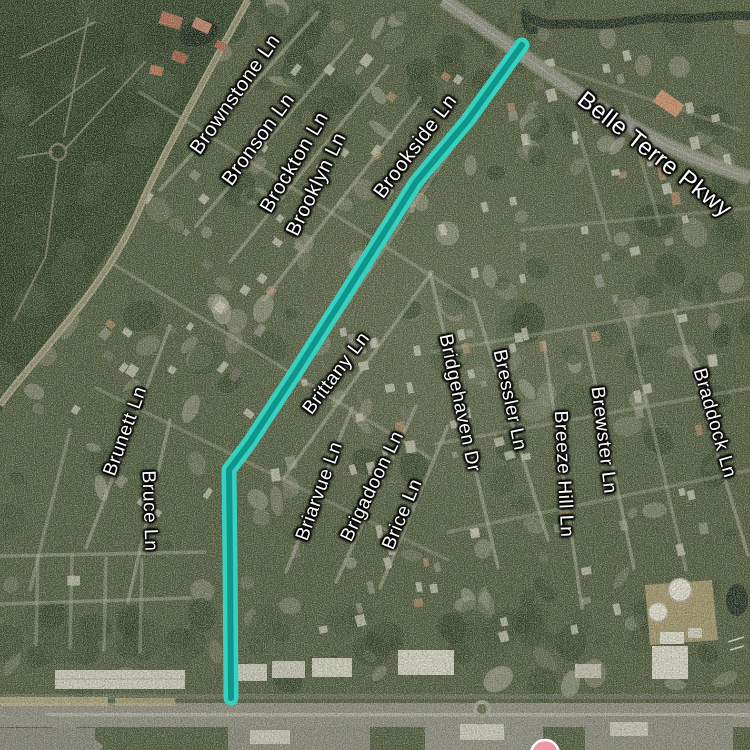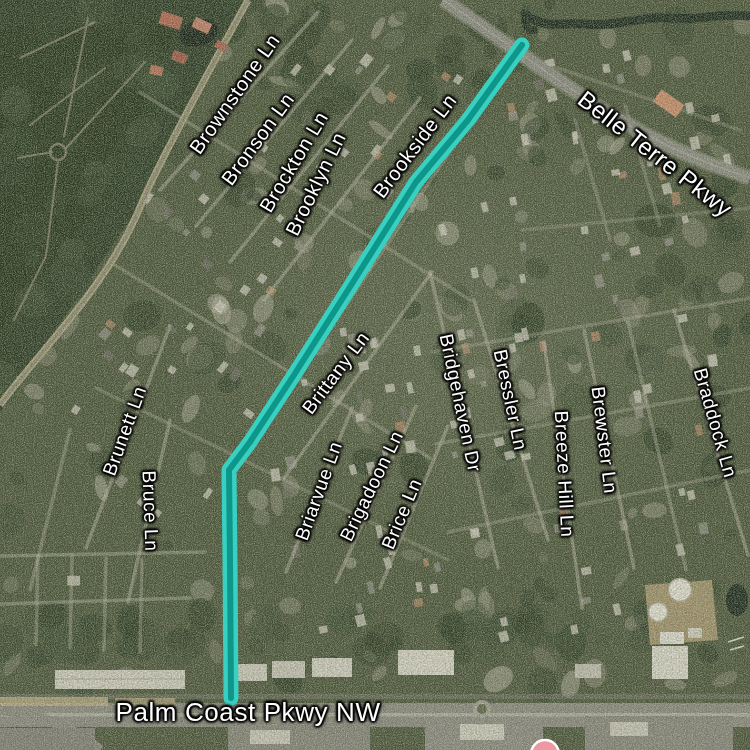--- a/index.html
+++ b/index.html
@@ -684,15 +684,14 @@
 <div class="lbl" style="--x:319px;--y:491px;--r:-70deg;--fs:19px">Briarvue Ln</div>
 <div class="lbl" style="--x:372px;--y:486px;--r:-64deg;--fs:19px">Brigadoon Ln</div>
 <div class="lbl" style="--x:402px;--y:514px;--r:-67deg;--fs:19px">Brice Ln</div>
 <div class="lbl" style="--x:460px;--y:403px;--r:78deg;--fs:19px">Bridgehaven Dr</div>
 <div class="lbl" style="--x:510px;--y:400px;--r:78deg;--fs:19px">Bressler Ln</div>
 <div class="lbl" style="--x:564px;--y:474px;--r:87deg;--fs:19px">Breeze Hill Ln</div>
 <div class="lbl" style="--x:604px;--y:440px;--r:83deg;--fs:19px">Brewster Ln</div>
 <div class="lbl" style="--x:715px;--y:423px;--r:74deg;--fs:19px">Braddock Ln</div>
 <div class="lbl" style="--x:125px;--y:431px;--r:-70deg;--fs:19px">Brunett Ln</div>
 <div class="lbl" style="--x:150px;--y:511px;--r:88deg;--fs:19px">Bruce Ln</div>
-<div class="lbl" style="--x:248px;--y:712px;--r:0deg;--fs:26px">Palm Coast Pkwy NW</div>
 
 </div>
 
 </body></html>

